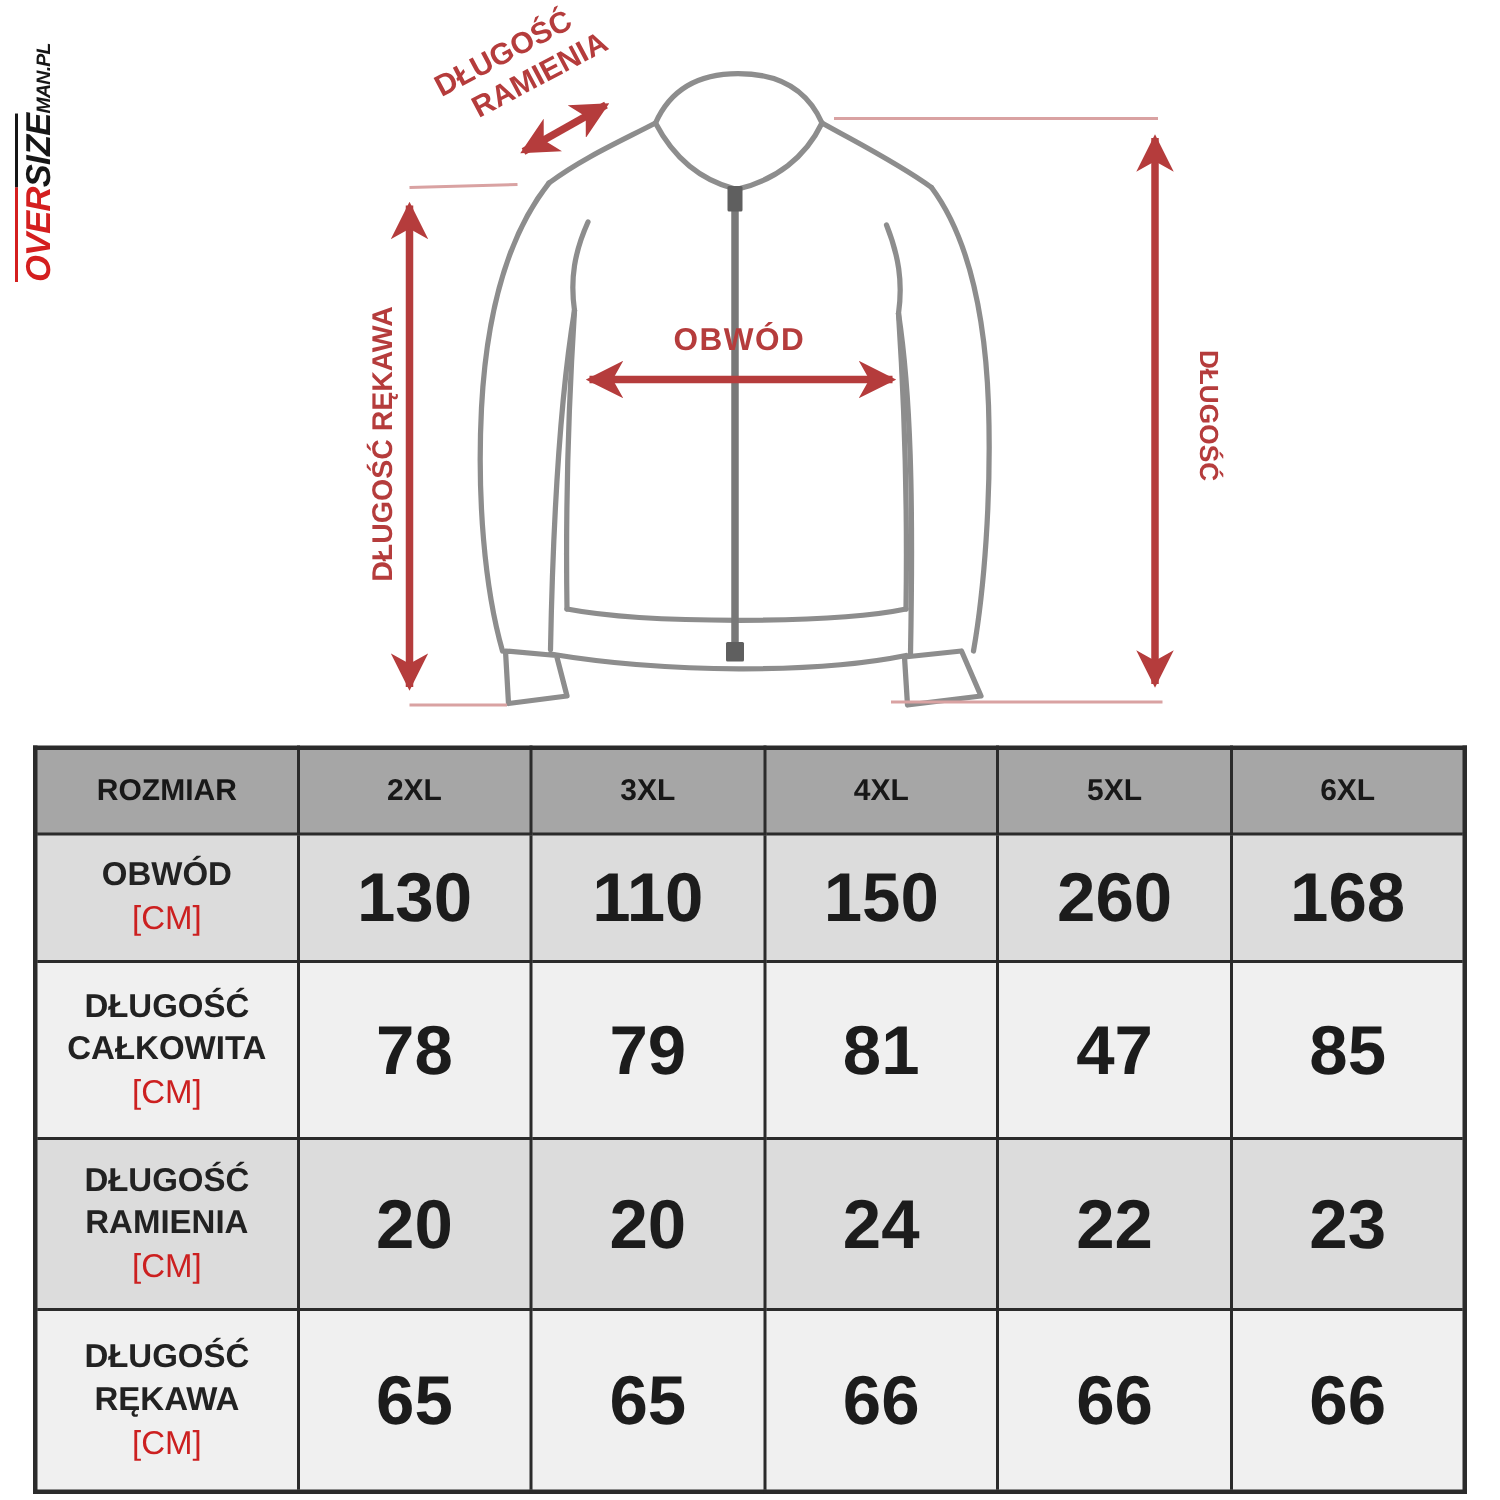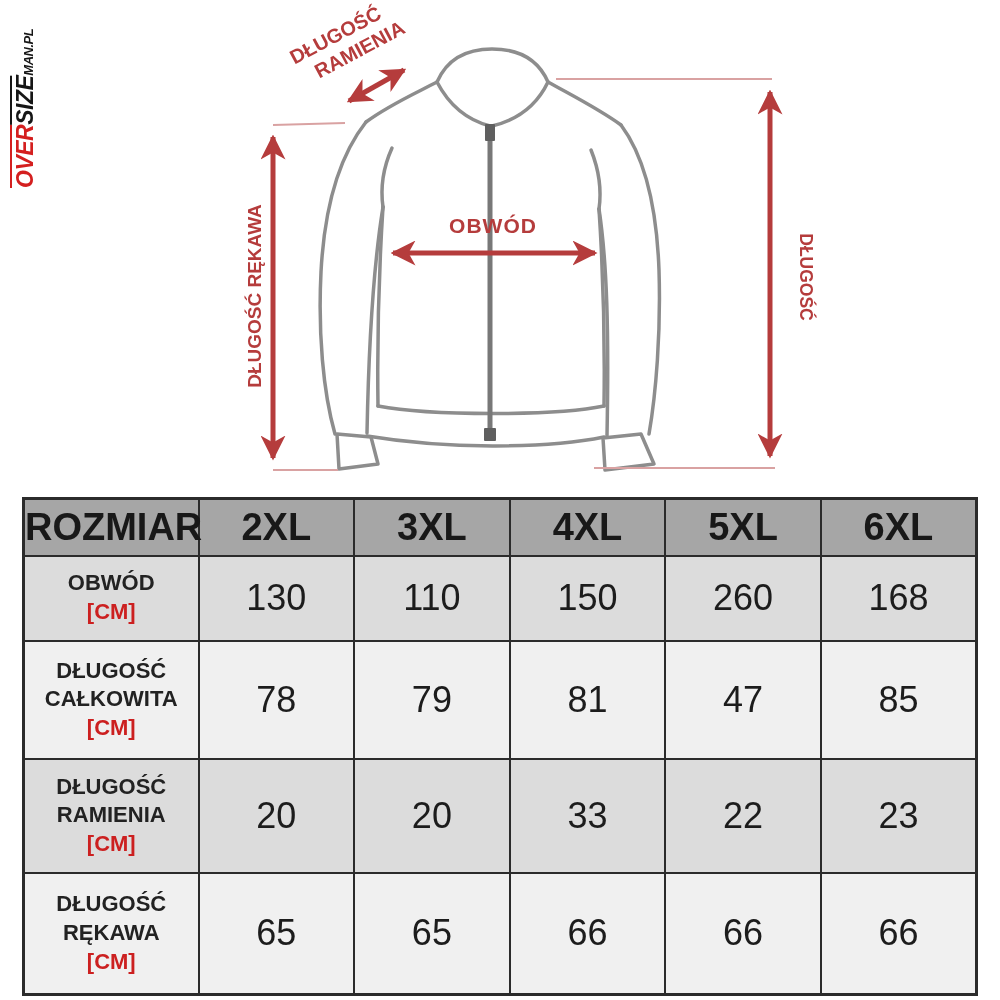--- a/index.html
+++ b/index.html
@@ -33,32 +33,32 @@
     fill:var(--arrow_red,#b53c3c);}
 
   
   table.size{position:absolute;left:22px;top:497px;width:956px;
     border-collapse:collapse;table-layout:fixed;
     border:3px solid var(--border_dark,#2b2b2b);}
   table.size col.c-label{width:175px;}
   table.size th,table.size td{border:2px solid var(--border_dark,#2b2b2b);
     text-align:center;vertical-align:middle;padding:0;}
   table.size thead tr{height:57px;}
-  table.size thead th{background:var(--header_bg,#a6a6a6);font-size:38px;
+  table.size thead th{background:var(--header_bg,#a6a6a6);font-size:20px;
     font-weight:bold;color:#181818;}
   table.size tbody tr:nth-child(odd){background:var(--row_dark,#dcdcdc);}
   table.size tbody tr:nth-child(even){background:var(--row_light,#f0f0f0);}
   table.size tbody tr:nth-child(1){height:85px;}
   table.size tbody tr:nth-child(2){height:118px;}
   table.size tbody tr:nth-child(3){height:114px;}
   table.size tbody tr:nth-child(4){height:122px;}
   table.size tbody th{font-size:22px;font-weight:bold;color:#222;line-height:1.3;}
   .row-label{display:block;max-width:150px;margin:0 auto;}
-  .unit{display:block;color:var(--unit_red,#cc2020);font-weight:bold;}
-  table.size td{font-size:36px;font-weight:normal;color:var(--num_black,#1c1c1c);}
+  .unit{display:block;color:var(--unit_red,#cc2020);font-weight:normal;}
+  table.size td{font-size:46px;font-weight:bold;color:var(--num_black,#1c1c1c);}
 </style>
 </head>
 <body>
 
 <div class="stage">
 
   <div class="logo">
     <span class="logo-over">OVER</span><span class="logo-size">SIZE</span><span class="logo-man">MAN.PL</span>
   </div>
 
@@ -159,21 +159,21 @@
         <td>47</td>
         <td>85</td>
       </tr>
       <tr>
         <th>
           <span class="row-label">DŁUGOŚĆ RAMIENIA</span>
           <span class="unit">[CM]</span>
         </th>
         <td>20</td>
         <td>20</td>
-        <td>33</td>
+        <td>24</td>
         <td>22</td>
         <td>23</td>
       </tr>
       <tr>
         <th>
           <span class="row-label">DŁUGOŚĆ RĘKAWA</span>
           <span class="unit">[CM]</span>
         </th>
         <td>65</td>
         <td>65</td>

